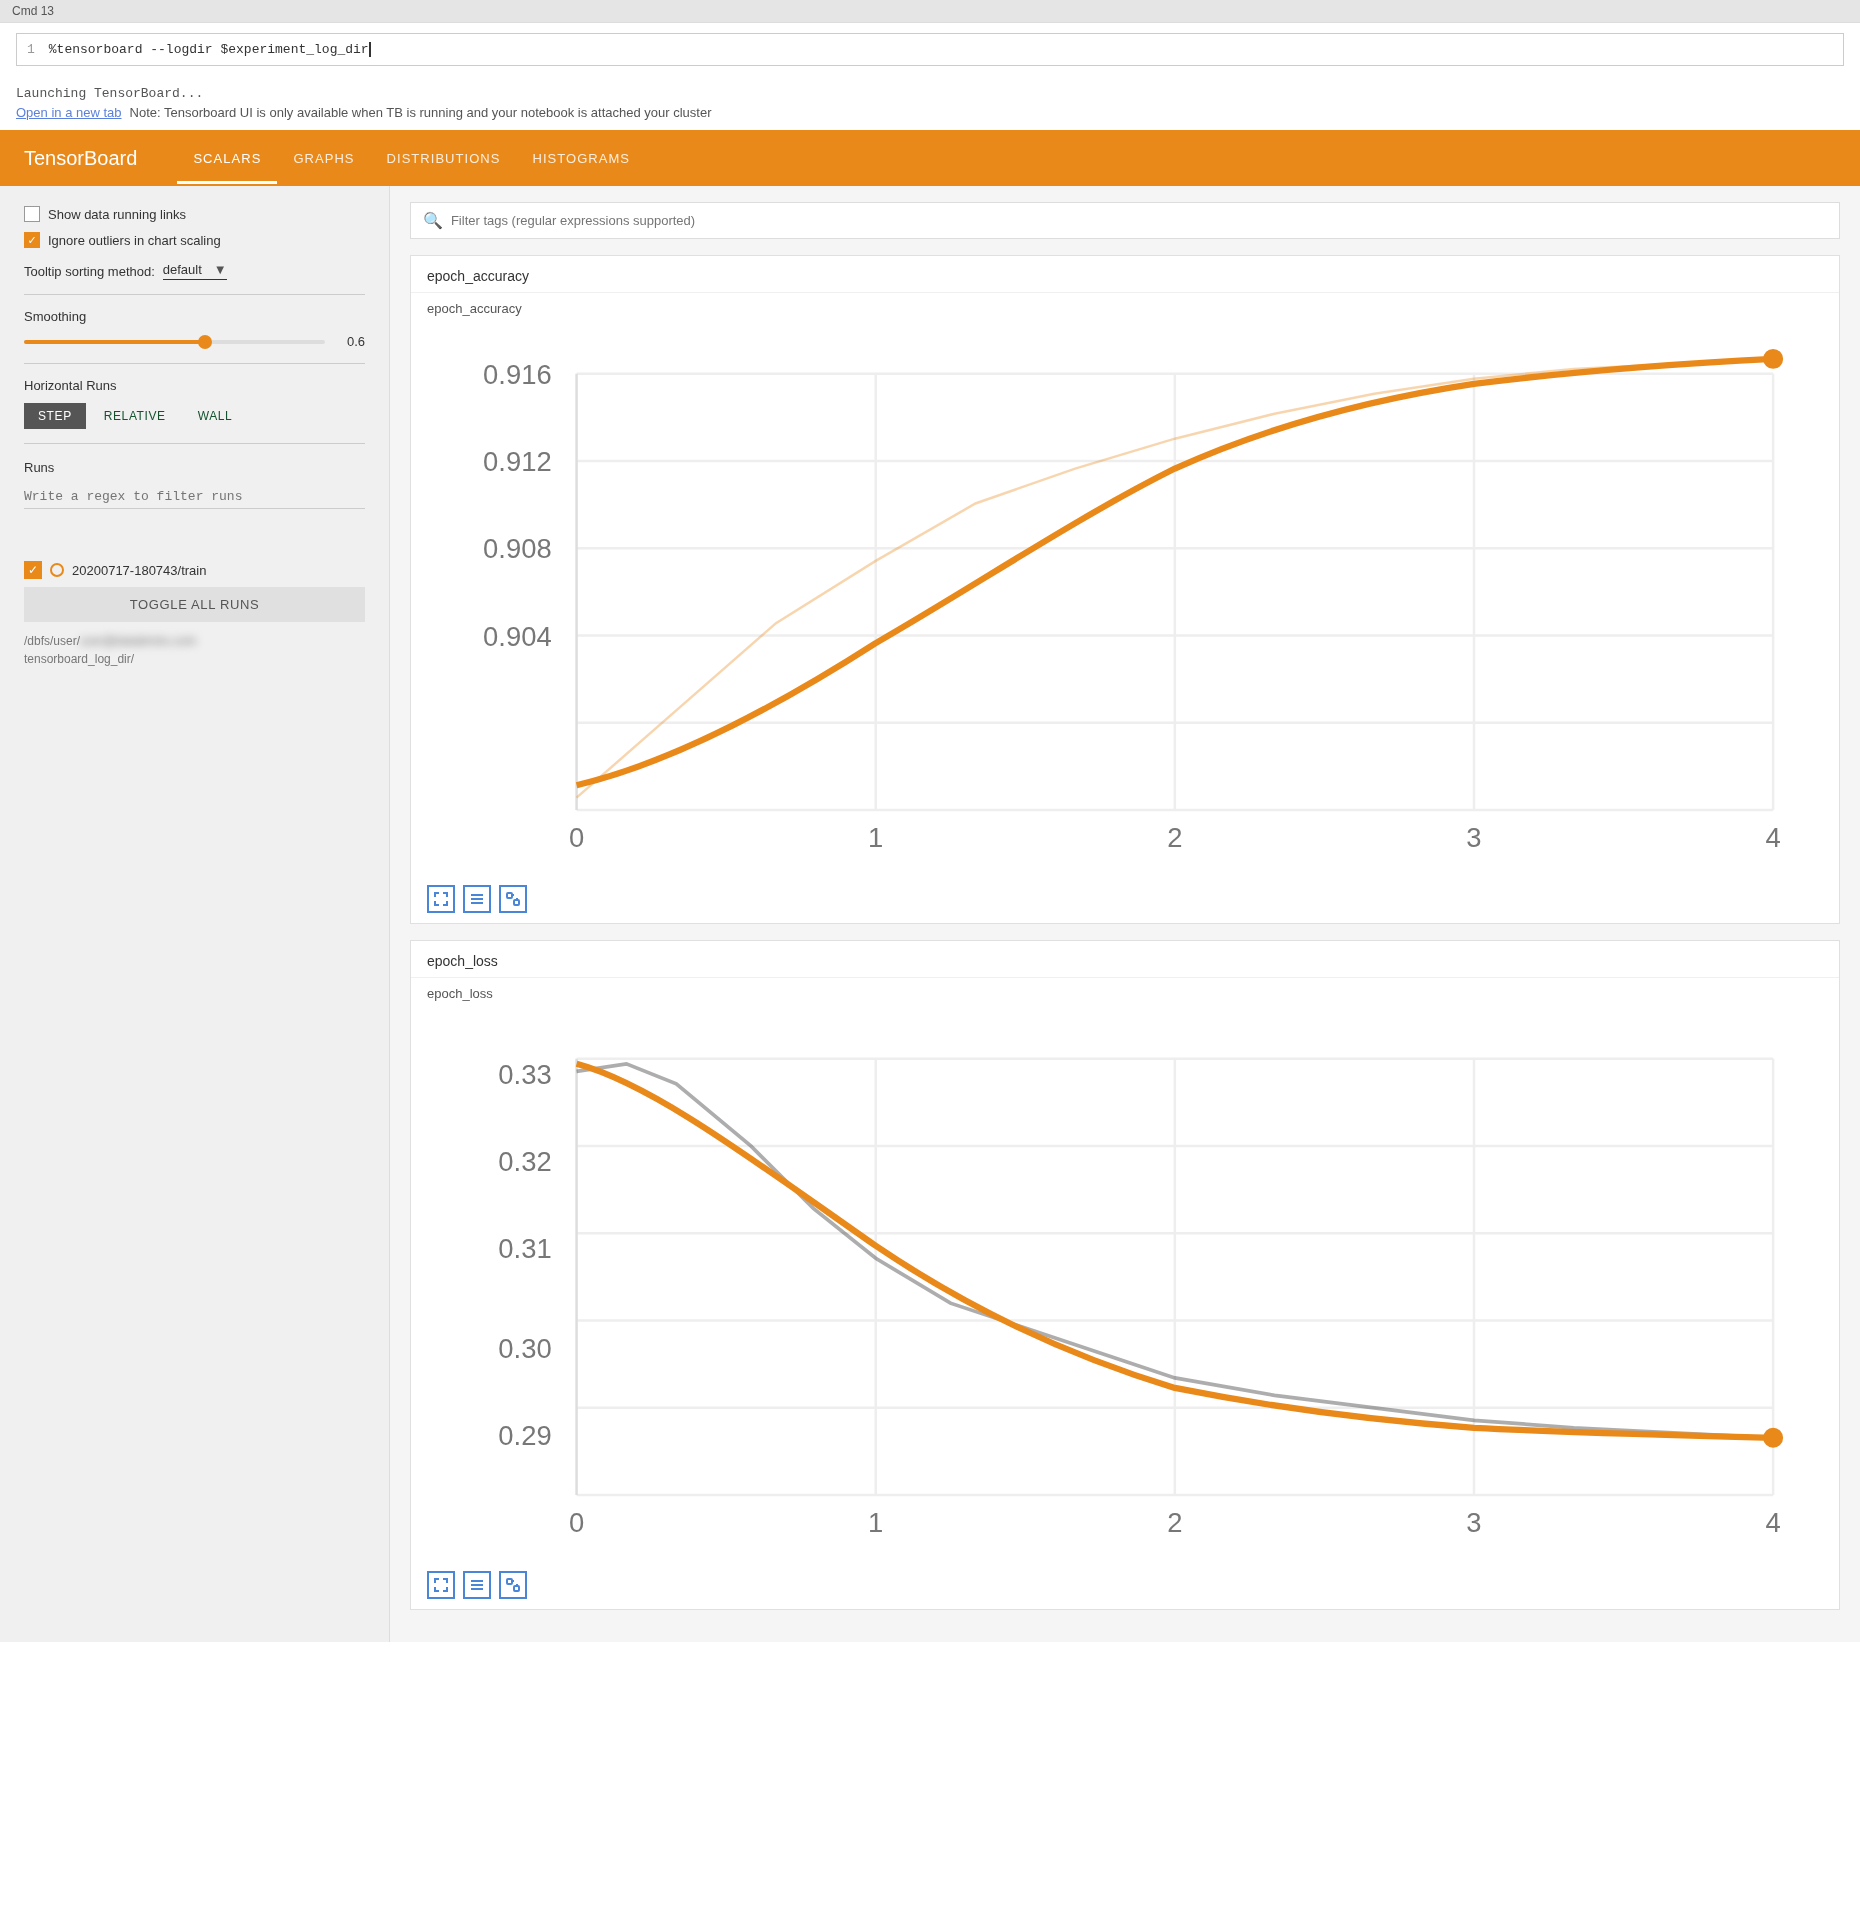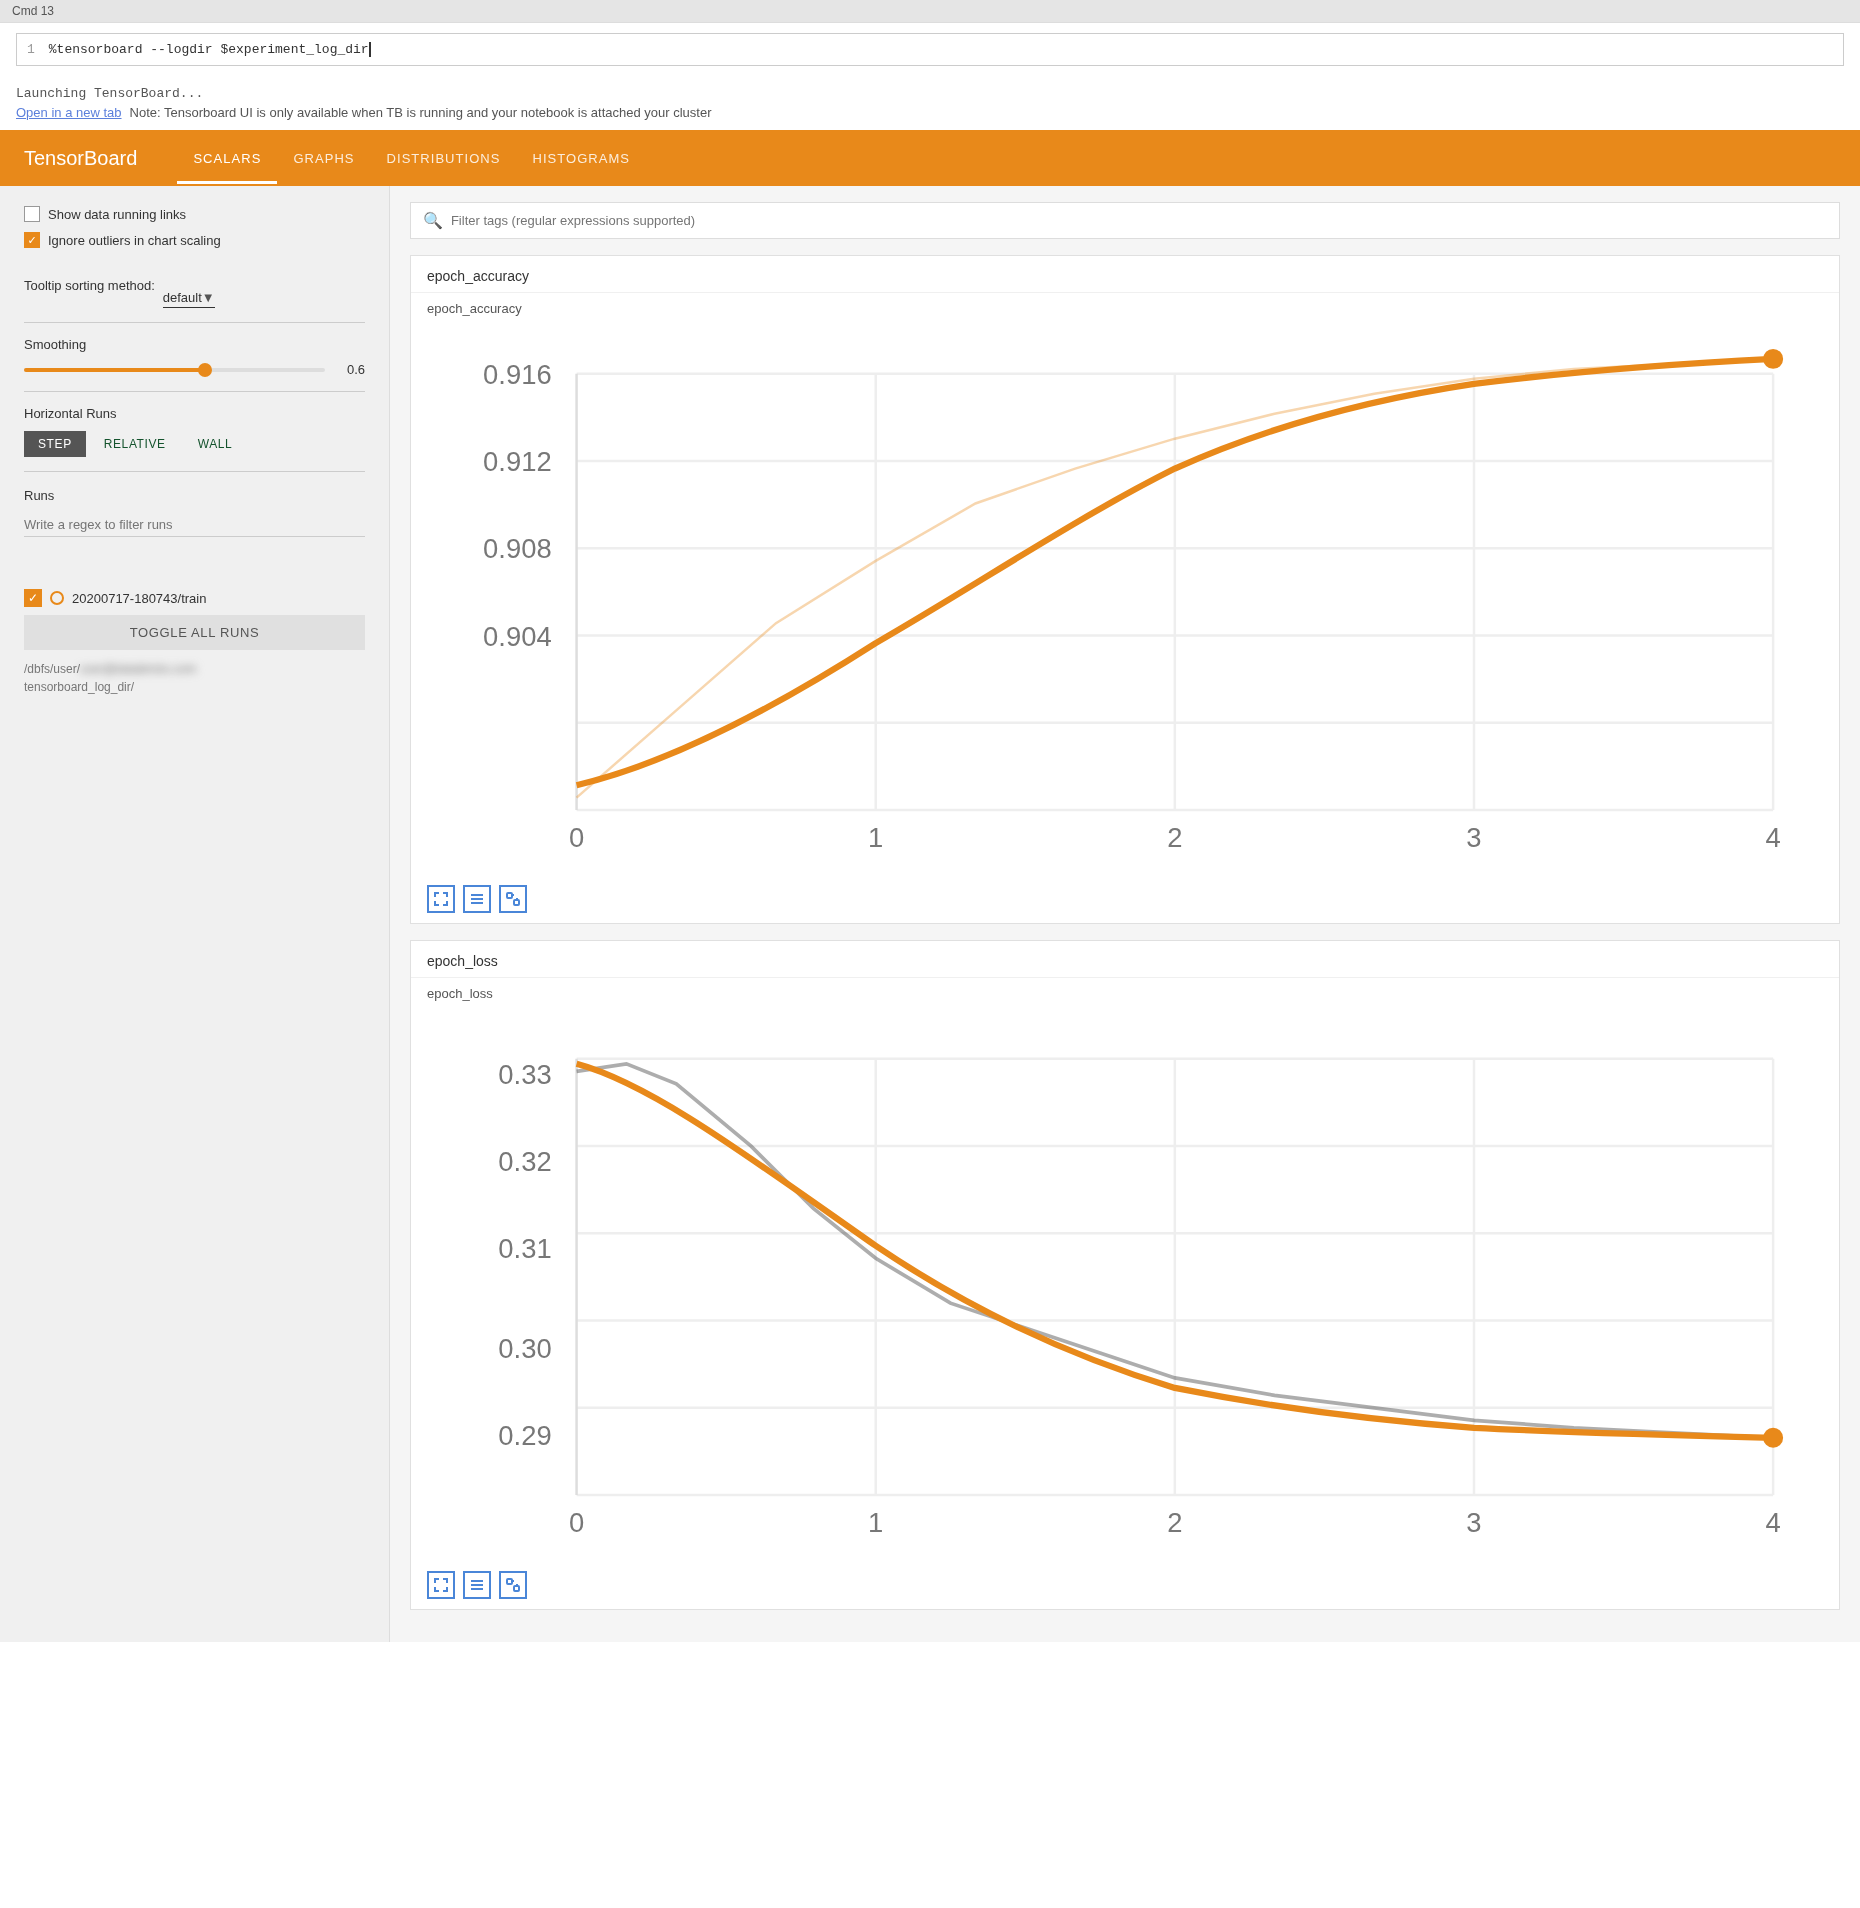--- a/index.html
+++ b/index.html
@@ -30,41 +30,41 @@
     .sidebar { width: 390px; min-width: 390px; background: #f0f0f0; padding: 20px 24px; border-right: 1px solid #ddd; }
 
     .checkbox-row { display: flex; align-items: center; gap: 8px; margin-bottom: 10px; cursor: pointer; }
     .cb-box { width: 16px; height: 16px; border: 1px solid #999; background: #fff; display: flex; align-items: center; justify-content: center; flex-shrink: 0; }
     .cb-box.checked { background: #e8891a; border-color: #e8891a; }
     .cb-box.checked::after { content: '✓'; color: #fff; font-size: 11px; }
     .cb-label { font-size: 13px; color: #333; }
 
     .tooltip-row { display: flex; align-items: center; gap: 8px; margin: 14px 0; }
     .tooltip-label { font-size: 13px; color: #333; }
-    .tooltip-select { display: flex; align-items: center; gap: 0; border-bottom: 1px solid #333; padding-bottom: 2px; cursor: pointer; margin-top: 28px; }
+    .tooltip-select { display: flex; align-items: center; gap: 12px; border-bottom: 1px solid #333; padding-bottom: 2px; cursor: pointer; }
     .tooltip-select span { font-size: 13px; }
     .dropdown-arrow { font-size: 10px; color: #555; }
 
     .divider { border: none; border-top: 1px solid #ccc; margin: 14px 0; }
 
     .section-label { font-size: 13px; color: #333; margin-bottom: 10px; }
 
     .slider-container { display: flex; align-items: center; gap: 10px; margin-bottom: 6px; }
     .slider-track { flex: 1; height: 4px; background: #ddd; border-radius: 2px; position: relative; }
     .slider-fill { height: 100%; background: #e8891a; border-radius: 2px; }
     .slider-thumb { width: 14px; height: 14px; background: #e8891a; border-radius: 50%; position: absolute; top: -5px; cursor: pointer; transform: translateX(-50%); }
     .slider-value { font-size: 13px; color: #333; width: 30px; text-align: right; }
 
     .h-axis-buttons { display: flex; gap: 4px; margin-top: 8px; }
     .axis-btn { padding: 6px 14px; font-size: 12px; font-weight: 500; letter-spacing: 0.05em; border: none; background: #aaa; color: #fff; cursor: pointer; }
     .axis-btn.active { background: #555; color: #fff; }
     .axis-btn.inactive { background: transparent; color: #14532d; }
 
     .runs-section { margin-top: 16px; }
-    .runs-filter { width: 100%; border: none; border-bottom: 1px solid #ccc; background: transparent; font-size: 13px; color: #999; padding: 4px 0; outline: none; margin-bottom: 12px; }
+    .runs-filter { width: 100%; border: none; border-bottom: 1px solid #ccc; background: transparent; font-size: 13px; color: #999; padding: 4px 0; outline: none; margin-bottom: 12px; font-family: Liberation Mono, monospace; }
 
     .run-item { display: flex; align-items: center; gap: 8px; margin-bottom: 8px; margin-top: 40px; }
     .run-checkbox { width: 18px; height: 18px; background: #e8891a; border: none; display: flex; align-items: center; justify-content: center; }
     .run-checkbox::after { content: '✓'; color: #fff; font-size: 12px; }
     .run-circle { width: 14px; height: 14px; border-radius: 50%; border: 2px solid #e8891a; background: transparent; }
     .run-label { font-size: 13px; color: #333; }
 
     .toggle-all-btn { width: 100%; padding: 10px; background: #e0e0e0; border: none; font-size: 13px; font-weight: 500; letter-spacing: 0.05em; color: #555; cursor: pointer; text-align: center; margin-bottom: 10px; }
 
     .log-dir-text { font-size: 12px; color: #777; line-height: 1.5; }

